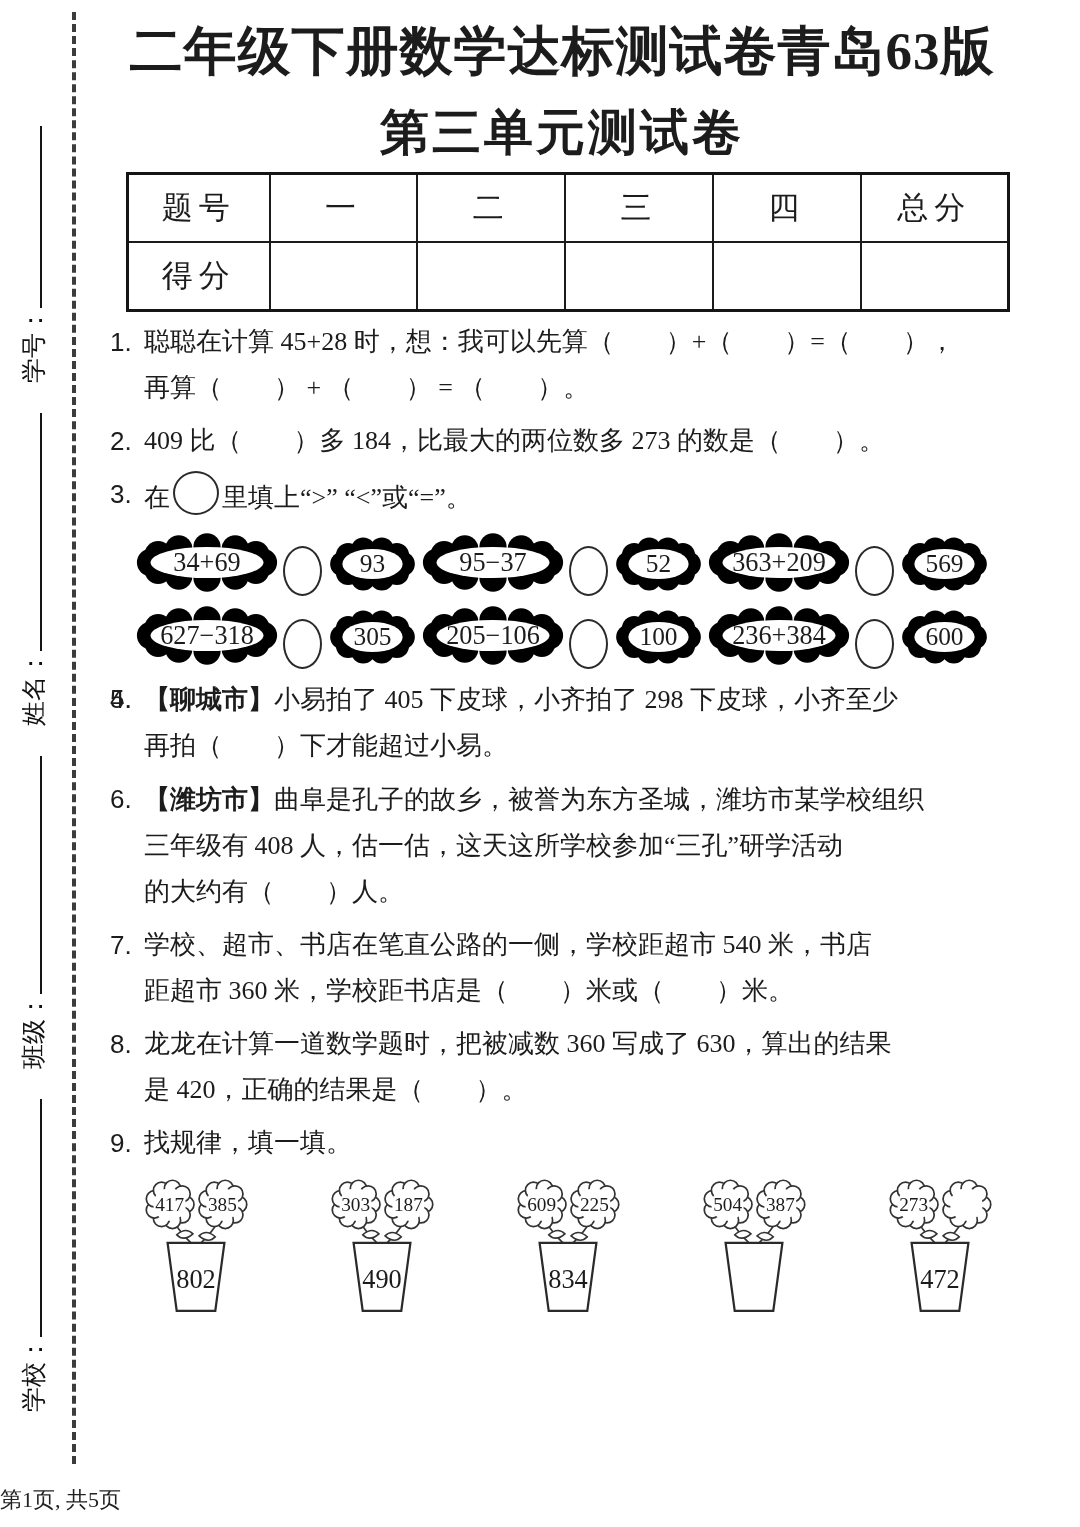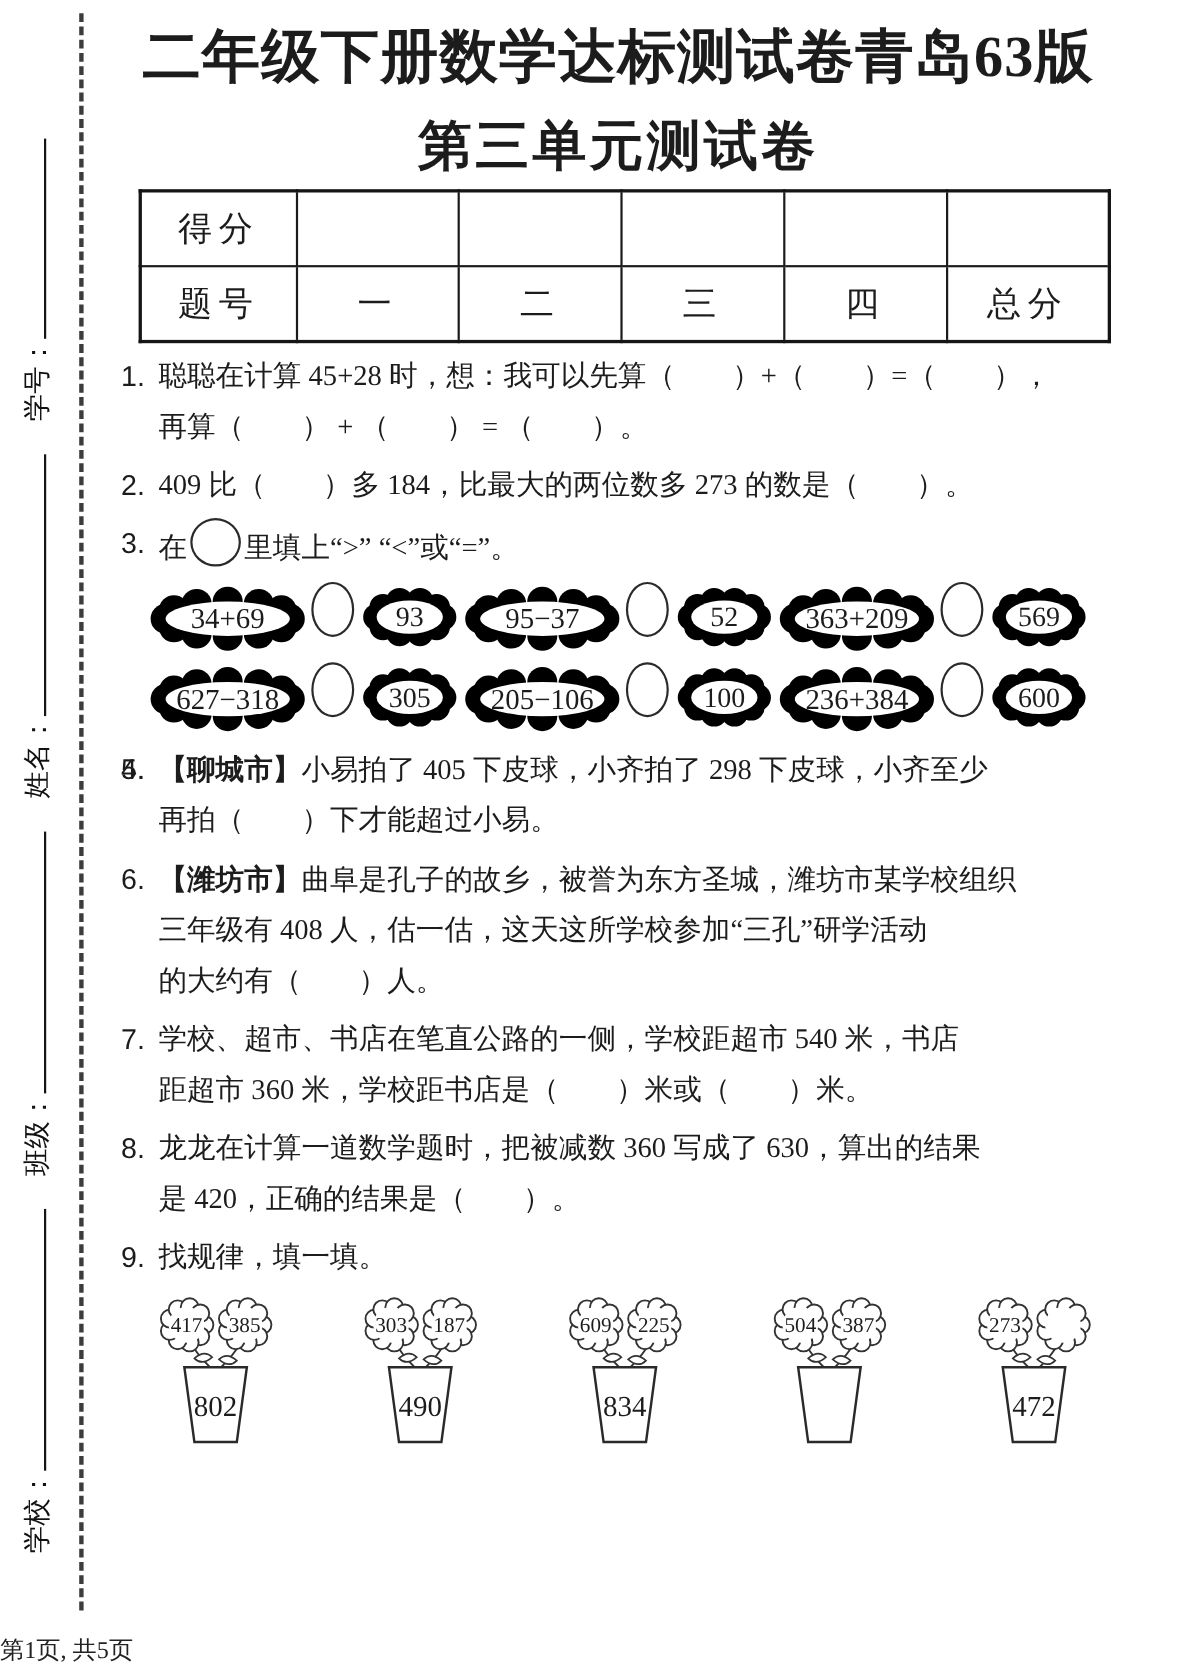--- a/index.html
+++ b/index.html
@@ -36,21 +36,21 @@
     font-weight:bold;font-size:28px;margin:14px 0 0 0;letter-spacing:2px;}
   .q{position:relative;padding-left:40px;margin-top:7px;font-size:26px;line-height:46px;}
   .q .num{position:absolute;left:6px;top:0;
     font-family:"Liberation Sans","DejaVu Sans",sans-serif;font-size:26px;}
   .tag{font-family:"Liberation Sans","DejaVu Sans",sans-serif;font-weight:bold;}
   .oval-inline{display:inline-block;width:42px;height:40px;border:2px solid #2a2a2a;
     border-radius:50%;vertical-align:-9px;margin:0 3px;}
   
   .cmp-rows{margin:8px 0 0 30px;width:846px;display:flex;flex-direction:column;gap:6px;}
   .cmp-row{display:flex;justify-content:space-between;}
-  .cmp-item{display:flex;align-items:flex-start;gap:3px;}
+  .cmp-item{display:flex;align-items:flex-end;gap:3px;}
   svg.cloud-big{width:146px;height:67px;}
   svg.cloud-sm{width:95px;height:64px;}
   .cmp-oval{width:35px;height:46px;border:2px solid #2a2a2a;border-radius:50%;flex:none;}
   svg text{font-family:"Liberation Serif","DejaVu Serif",serif;fill:#1c1c1c;text-anchor:middle;}
   svg [data-scallop] circle, svg.scallop circle{fill:#fff;stroke:#333;stroke-width:1.7;}
   svg .cover{fill:#fff;stroke:none;}
   svg.cloud-big text,svg.cloud-sm text{font-size:27px;}
   
   .pots{display:flex;justify-content:space-between;margin:10px 4px 0 36px;width:856px;}
   svg.pot-group{width:112px;height:138px;}
@@ -95,34 +95,34 @@
     <colgroup>
       <col style="width:142px">
         <col>
         <col>
         <col>
         <col>
         <col>
     </colgroup>
     <tbody>
         <tr>
+      <td>题号</td>
+      <td>一</td>
+      <td>二</td>
+      <td>三</td>
+      <td>四</td>
+      <td>总分</td>
+    </tr>
+    <tr>
       <td>得分</td>
       <td></td>
       <td></td>
       <td></td>
       <td></td>
       <td></td>
-    </tr>
-    <tr>
-      <td>题号</td>
-      <td>一</td>
-      <td>二</td>
-      <td>三</td>
-      <td>四</td>
-      <td>总分</td>
     </tr>
   </tbody>
     </table>
 
 
   <div class="q">
     <span class="num">1.</span>
     <div>聪聪在计算 45+28 时，想：我可以先算（　　）+（　　）=（　　），</div>
     <div>再算（　　） + （　　） = （　　）。</div>
   </div>

